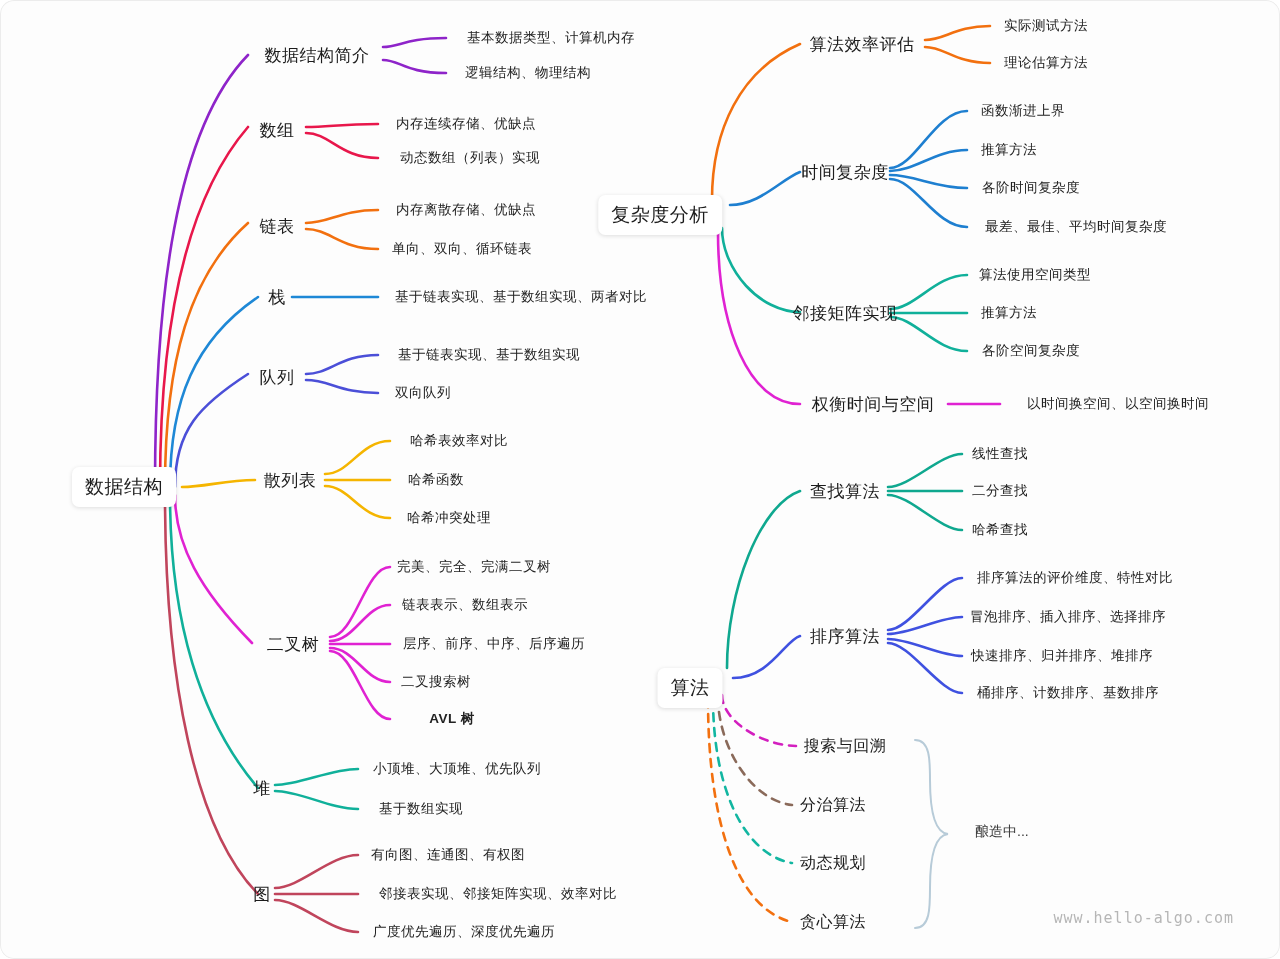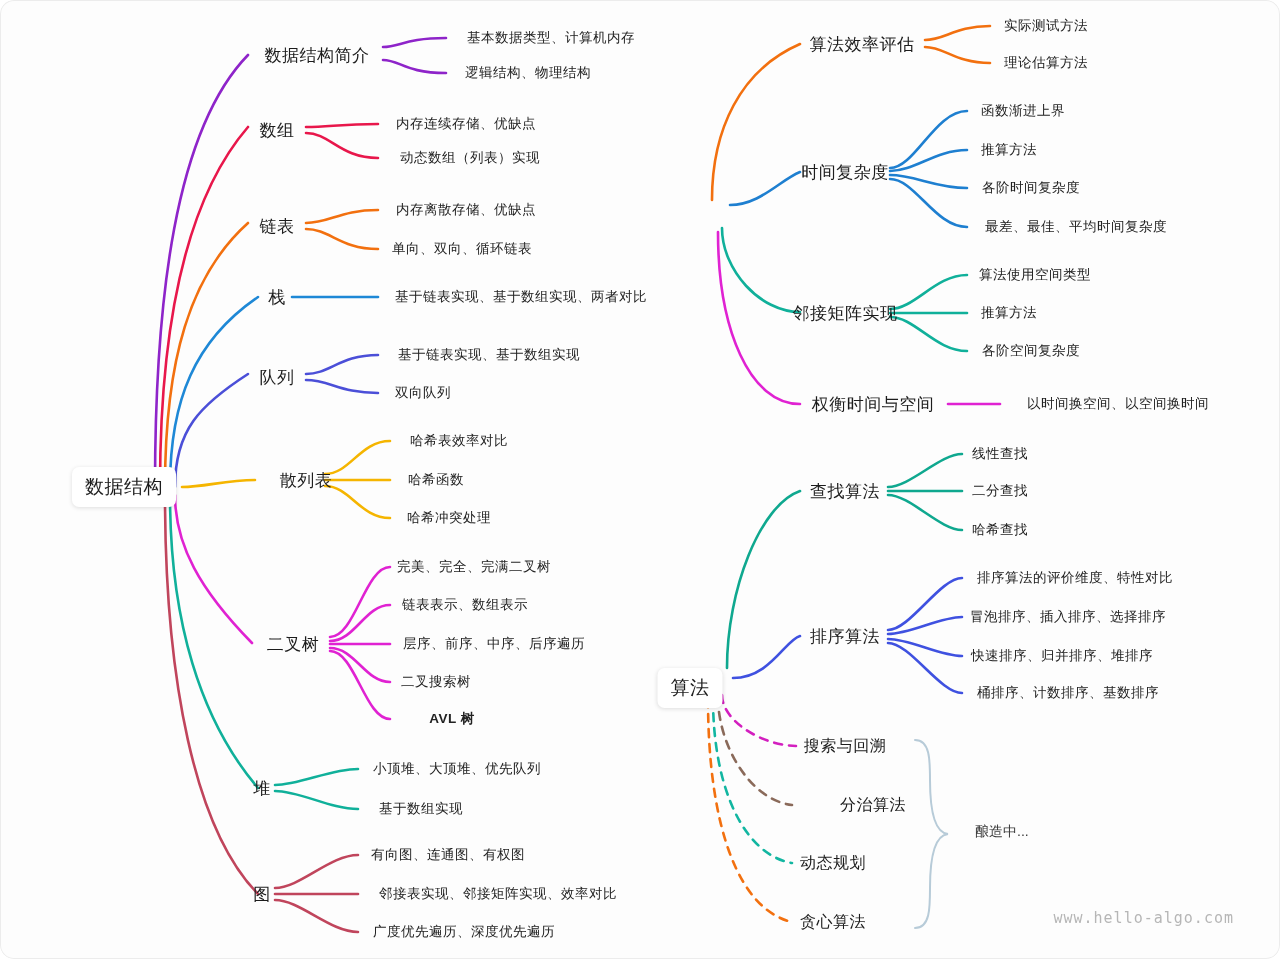--- a/index.html
+++ b/index.html
@@ -122,41 +122,42 @@
   <div class="node leaf" style="left:466px;top:210px;">内存离散存储、优缺点</div>
   <div class="node leaf" style="left:462px;top:249px;">单向、双向、循环链表</div>
 
   <div class="node big" style="left:277px;top:297px;">栈</div>
   <div class="node leaf" style="left:521px;top:297px;">基于链表实现、基于数组实现、两者对比</div>
 
   <div class="node big" style="left:277px;top:377px;">队列</div>
   <div class="node leaf" style="left:489px;top:355px;">基于链表实现、基于数组实现</div>
   <div class="node leaf" style="left:423px;top:393px;">双向队列</div>
 
-  <div class="node big" style="left:306px;top:480px;">散列表</div>
+  <div class="node big" style="left:290px;top:480px;">散列表</div>
   <div class="node leaf" style="left:459px;top:441px;">哈希表效率对比</div>
   <div class="node leaf" style="left:436px;top:480px;">哈希函数</div>
   <div class="node leaf" style="left:449px;top:518px;">哈希冲突处理</div>
 
   <div class="node big" style="left:293px;top:644px;">二叉树</div>
   <div class="node leaf" style="left:474px;top:567px;">完美、完全、完满二叉树</div>
   <div class="node leaf" style="left:465px;top:605px;">链表表示、数组表示</div>
   <div class="node leaf" style="left:494px;top:644px;">层序、前序、中序、后序遍历</div>
   <div class="node leaf" style="left:436px;top:682px;">二叉搜索树</div>
   <div class="node leaf bold" style="left:420px;top:719px;margin-left:32px;">AVL 树</div>
 
   <div class="node big" style="left:262px;top:788px;">堆</div>
   <div class="node leaf" style="left:457px;top:769px;">小顶堆、大顶堆、优先队列</div>
   <div class="node leaf" style="left:421px;top:809px;">基于数组实现</div>
 
   <div class="node big" style="left:262px;top:894px;">图</div>
   <div class="node leaf" style="left:448px;top:855px;">有向图、连通图、有权图</div>
   <div class="node leaf" style="left:498px;top:894px;">邻接表实现、邻接矩阵实现、效率对比</div>
   <div class="node leaf" style="left:464px;top:932px;">广度优先遍历、深度优先遍历</div>
 
+  <div class="node root" style="left:660px;top:215px;">复杂度分析</div>
 
   <div class="node big" style="left:862px;top:44px;">算法效率评估</div>
   <div class="node leaf" style="left:1046px;top:26px;">实际测试方法</div>
   <div class="node leaf" style="left:1046px;top:63px;">理论估算方法</div>
 
   <div class="node big" style="left:845px;top:172px;">时间复杂度</div>
   <div class="node leaf" style="left:1023px;top:111px;">函数渐进上界</div>
   <div class="node leaf" style="left:1009px;top:150px;">推算方法</div>
   <div class="node leaf" style="left:1031px;top:188px;">各阶时间复杂度</div>
   <div class="node leaf" style="left:1076px;top:227px;">最差、最佳、平均时间复杂度</div>
@@ -176,20 +177,20 @@
   <div class="node leaf" style="left:1000px;top:491px;">二分查找</div>
   <div class="node leaf" style="left:1000px;top:530px;">哈希查找</div>
 
   <div class="node big" style="left:845px;top:636px;">排序算法</div>
   <div class="node leaf" style="left:1075px;top:578px;">排序算法的评价维度、特性对比</div>
   <div class="node leaf" style="left:1068px;top:617px;">冒泡排序、插入排序、选择排序</div>
   <div class="node leaf" style="left:1062px;top:656px;">快速排序、归并排序、堆排序</div>
   <div class="node leaf" style="left:1068px;top:693px;">桶排序、计数排序、基数排序</div>
 
   <div class="node mid" style="left:845px;top:746px;">搜索与回溯</div>
-  <div class="node mid" style="left:833px;top:805px;margin-left:40px;">分治算法</div>
+  <div class="node mid" style="left:833px;top:805px;">分治算法</div>
   <div class="node mid" style="left:833px;top:863px;">动态规划</div>
   <div class="node mid" style="left:833px;top:922px;">贪心算法</div>
 
   <div class="brewing" style="left:975px;top:823px;">酿造中...</div>
 
   <div class="watermark">www.hello-algo.com</div>
 </div>
 
 </body></html>

